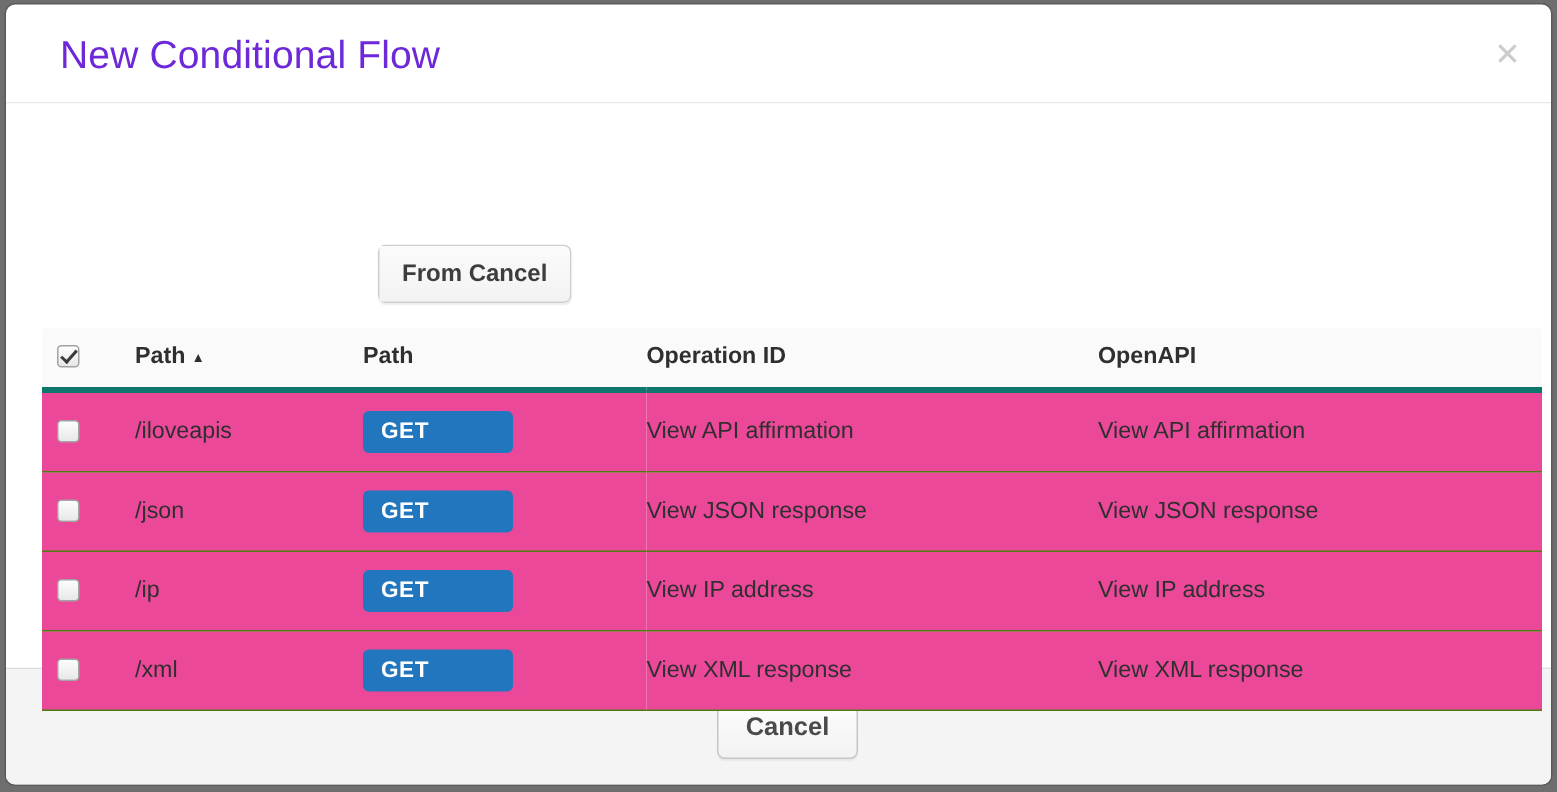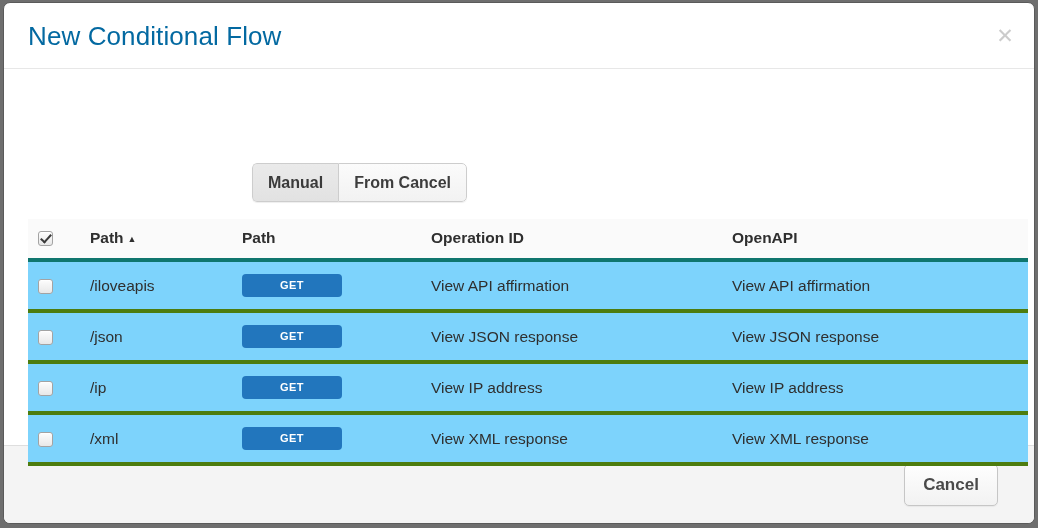--- a/index.html
+++ b/index.html
@@ -30,25 +30,25 @@
   
   .modal-header {
     position: relative;
     height: 66px;
     flex: 0 0 66px;
     border-bottom: 1px solid #e7e7e7;
     box-sizing: border-box;
   }
   .modal-title {
     position: absolute;
-    left: 24px;
+    left: 36px;
     top: 18px;
     font-size: 26px;
     font-weight: 300;
-    color: #0369a1;
+    color: #6d28d9;
     letter-spacing: 0.1px;
     white-space: nowrap;
   }
   .close-btn {
     position: absolute;
     right: 18px;
     top: 22px;
     width: 22px;
     height: 22px;
     line-height: 22px;
@@ -128,24 +128,24 @@
     color: #2f2f2f;
     padding: 10px 0 11px 0;
     border-bottom: 4px solid #0f766e;
     vertical-align: middle;
     white-space: nowrap;
   }
   table.api-table td {
     font-size: 15.5px;
     color: #2f2f2f;
     padding: 12px 0 12px 0;
-    border-bottom: 4px solid #4d7c0f;
+    border-bottom: 1px solid #4d7c0f;
     vertical-align: middle;
     white-space: nowrap;
-    background: #7dd3fc;
+    background: #ec4899;
   }
   .col-check { width: 52px; padding-left: 10px !important; }
   .col-path  { width: 152px; }
   .col-verb  { width: 189px; }
   .col-op    { width: 301px; }
   .col-sum   { width: 296px; }
 
   .sort-arrow {
     font-size: 9px;
     color: #2f2f2f;
@@ -180,41 +180,40 @@
     height: 9px;
     border: solid #3a3a3a;
     border-width: 0 2.3px 2.3px 0;
     transform: rotate(42deg);
   }
 
   
   .verb-badge {
     display: inline-block;
     min-width: 100px;
-    text-align: center;
     background: #2276bd;
     color: #ffffff;
-    font-size: 11px;
+    font-size: 15px;
     font-weight: bold;
     letter-spacing: 0.4px;
     padding: 5px 12px 6px 12px;
     border-radius: 4px;
     cursor: pointer;
     box-sizing: border-box;
   }
 
   
   .modal-footer {
     flex: 0 0 78px;
     height: 78px;
     background: #f4f4f4;
     border-top: 1px solid #dedede;
     display: flex;
     align-items: center;
-    justify-content: flex-end;
+    justify-content: center;
     padding-right: 22px;
     box-sizing: border-box;
     padding-left: 48px;
   }
   .btn {
     font-size: 17px;
     font-weight: bold;
     border-radius: 5px;
     padding: 0 18px;
     height: 42px;
@@ -247,21 +246,20 @@
 <div class="modal">
 
   <div class="modal-header">
     <div class="modal-title">New Conditional Flow</div>
     <div class="close-btn">✕</div>
   </div>
 
   <div class="modal-body">
 
     <div class="toggle-group">
-      <div class="toggle-btn first">Manual</div>
       <div class="toggle-btn last">From Cancel</div>
     </div>
 
     <div class="table-wrap">
       <table class="api-table">
         <thead>
           <tr>
             <th class="col-check">
               <span class="cbx checked"></span>
             </th>

